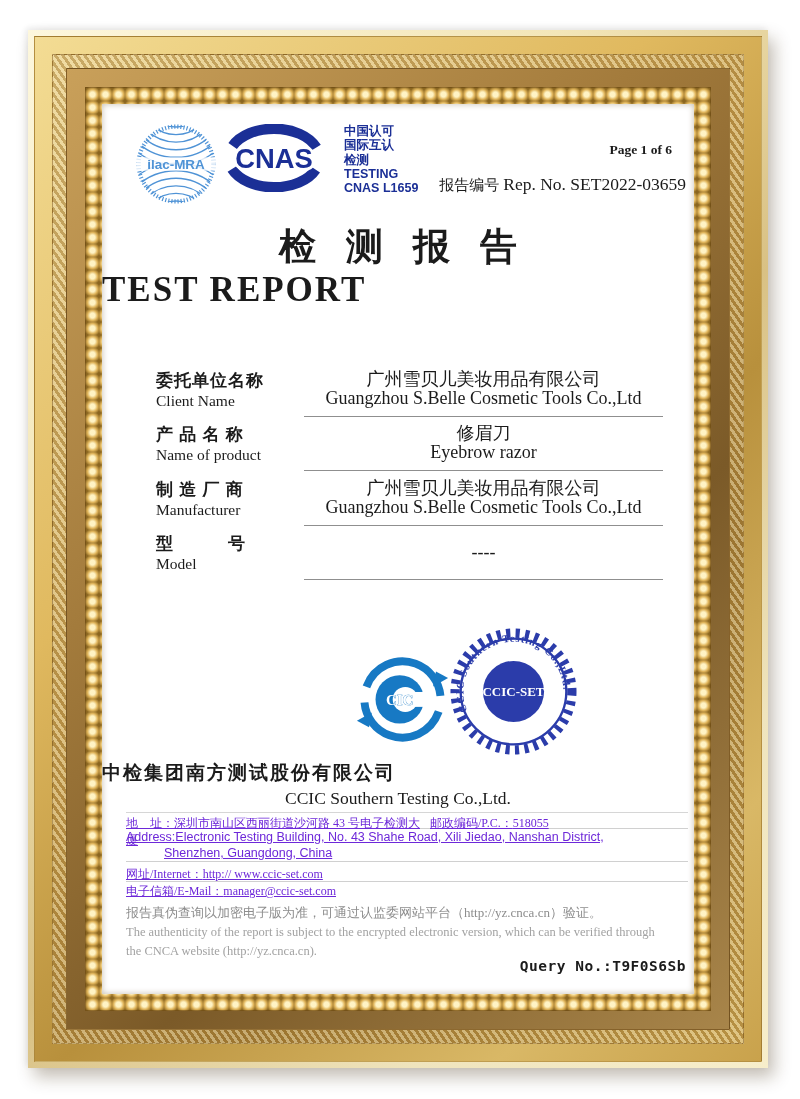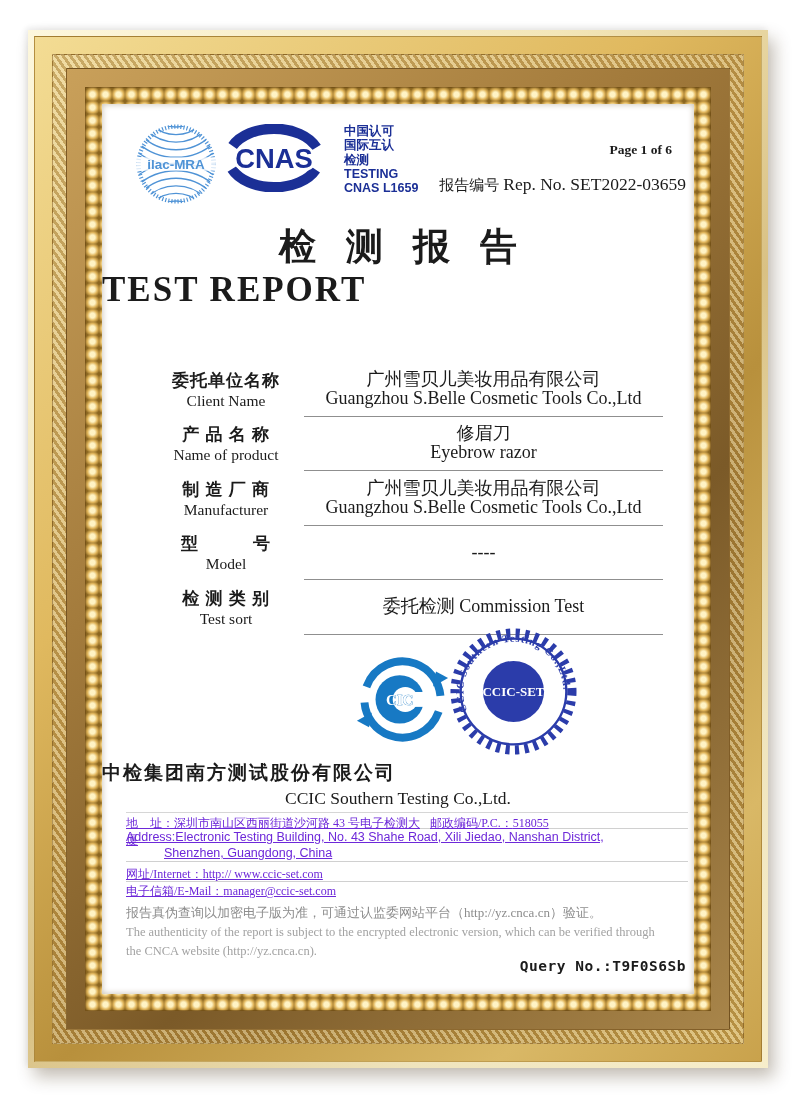--- a/index.html
+++ b/index.html
@@ -34,21 +34,21 @@
   .repline .zh{font-size:15px;}
   .repline .en{font-size:17.5px;}
   
   .title-zh{left:0;right:0;top:118px;text-align:center;font-weight:bold;font-size:37px;
     letter-spacing:30px;text-indent:30px;}
   .title-en{left:0;right:0;top:166px;font-weight:bold;font-size:35px;letter-spacing:2px;}
   
   .form{left:0;right:0;top:258px;}
   .form-row{display:flex;height:54.5px;align-items:stretch;}
   .form-label{margin-left:54px;width:140px;display:flex;flex-direction:column;justify-content:center;
-    text-align:center;}
+    text-align:left;}
   .form-label .l-zh{font-size:17px;font-weight:bold;letter-spacing:1px;}
   .form-label .l-en{font-size:15.5px;}
   .form-value{flex:1;margin-left:8px;margin-right:31px;border-bottom:1px solid #8f8f8f;
     display:flex;flex-direction:column;justify-content:center;text-align:center;}
   .form-value .v-zh,.form-value .v-en{font-size:18px;line-height:19px;}
   .form-value .v-en:empty{display:none;}
   
   .seal-ccic{left:254px;top:545px;}
   .seal-stamp{left:342px;top:518px;}
   
@@ -174,30 +174,20 @@
             <div class="form-label">
               <div class="l-zh">型　　　号</div>
               <div class="l-en">Model</div>
             </div>
             <div class="form-value">
               <div class="v-zh">----</div>
 
             </div>
           </div>
 
-          <div class="form-row">
-            <div class="form-label">
-              <div class="l-zh">检 测 类 别</div>
-              <div class="l-en">Test sort</div>
-            </div>
-            <div class="form-value">
-              <div class="v-zh">委托检测 Commission Test</div>
-
-            </div>
-          </div>
         </div>
 
         <svg class="abs seal-ccic" width="93" height="99" viewBox="0 0 100 106">
           <g transform="rotate(20 50 54)">
             <circle cx="50" cy="54" r="41" fill="none" stroke="#1779c4" stroke-width="8.5" stroke-dasharray="111 17"></circle>
           </g>
           <polygon points="86,24 99,31 83,40" fill="#1779c4"></polygon>
           <polygon points="14,84 1,77 17,68" fill="#1779c4"></polygon>
           <circle cx="47" cy="54" r="26" fill="#1779c4"></circle>
           <circle cx="53" cy="54" r="13.5" fill="#ffffff"></circle>

